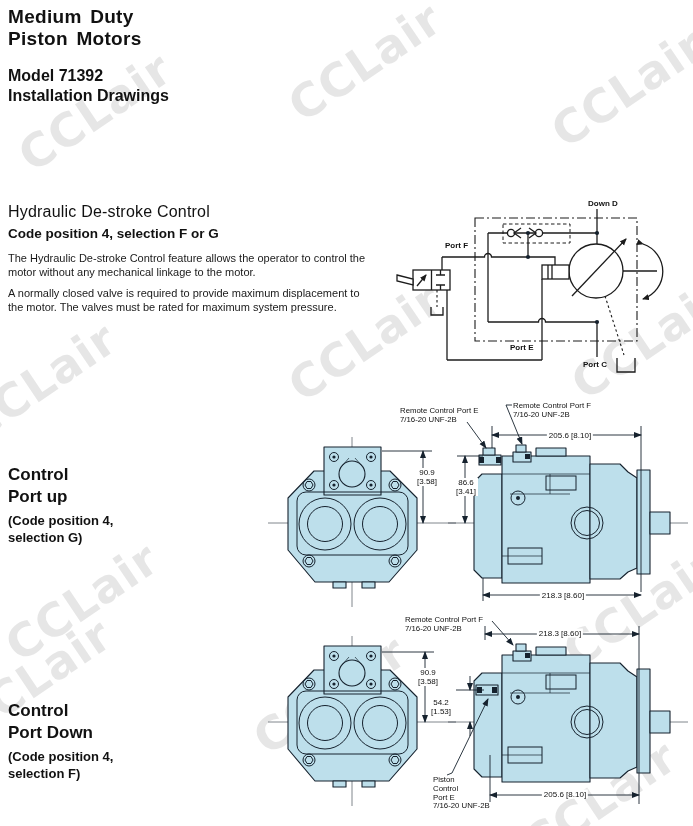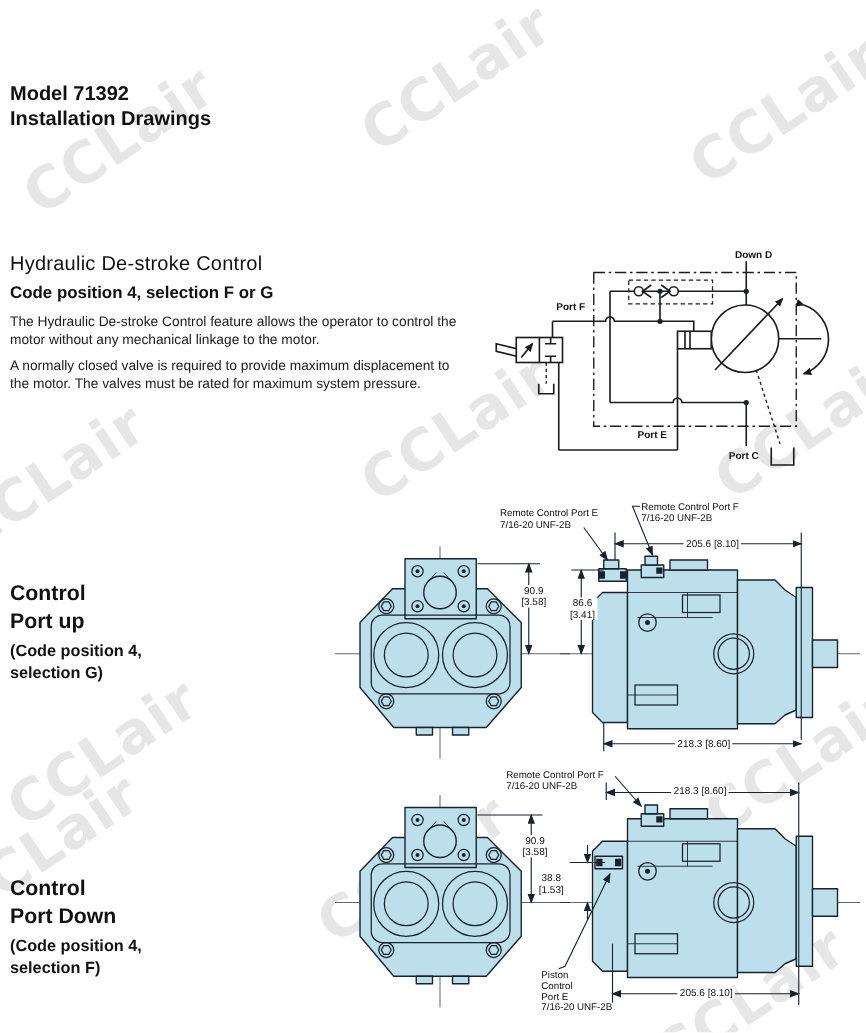--- a/index.html
+++ b/index.html
@@ -100,20 +100,24 @@
         <rect class="nofill" x="58" y="110" width="34" height="16"></rect>
         <rect class="nofill" x="96" y="38" width="30" height="14"></rect>
         <circle class="nofill" cx="68" cy="60" r="7"></circle>
           <circle class="dotf" cx="68" cy="60" r="2"></circle>
         <circle class="nofill" cx="137" cy="85" r="16"></circle>
           <circle class="nofill" cx="137" cy="85" r="12.5"></circle>
       </g>
     </defs>
   </svg>
 
+  <div class="abs" style="left:8px;top:6px">
+    <div class="h1">Medium Duty</div>
+    <div class="h1">Piston Motors</div>
+  </div>
   <div class="abs" style="left:8px;top:66px">
     <div class="h2">Model 71392</div>
     <div class="h2">Installation Drawings</div>
   </div>
 
   <div class="abs sec-h" style="left:8px;top:203px">Hydraulic De-stroke Control</div>
   <div class="abs sec-sub" style="left:8px;top:226px">Code position 4, selection F or G</div>
   <div class="abs" style="left:8px;top:252px">
     <div class="para">The Hydraulic De-stroke Control feature allows the operator to control the motor without any mechanical linkage to the motor.</div>
     <div class="para">A normally closed valve is required to provide maximum displacement to the motor. The valves must be rated for maximum system pressure.</div>
@@ -283,21 +287,21 @@
   <div class="abs ann" style="left:405px;top:616px">
     <div>Remote Control Port F</div>
     <div>7/16-20 UNF-2B</div>
   </div>
   <div class="abs dimtxt" style="left:560px;top:633px">218.3 [8.60]</div>
   <div class="abs dimtxt" style="left:428px;top:677px">
     <div>90.9</div>
     <div>[3.58]</div>
   </div>
   <div class="abs dimtxt nobg" style="left:441px;top:707px">
-    <div>38.8</div>
+    <div>54.2</div>
     <div>[1.53]</div>
   </div>
   <div class="abs ann" style="left:433px;top:776px">
     <div>Piston</div>
     <div>Control</div>
     <div>Port E</div>
     <div>7/16-20 UNF-2B</div>
   </div>
   <div class="abs dimtxt" style="left:565px;top:794px">205.6 [8.10]</div>
 

